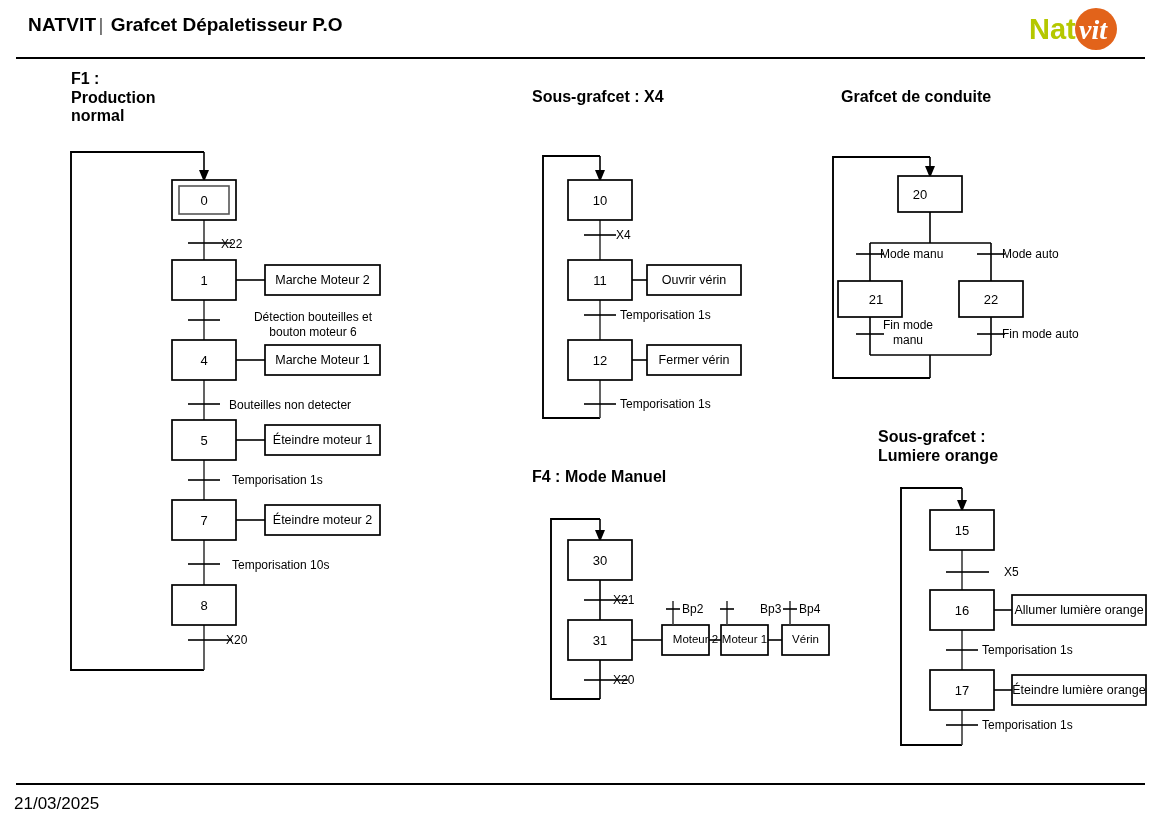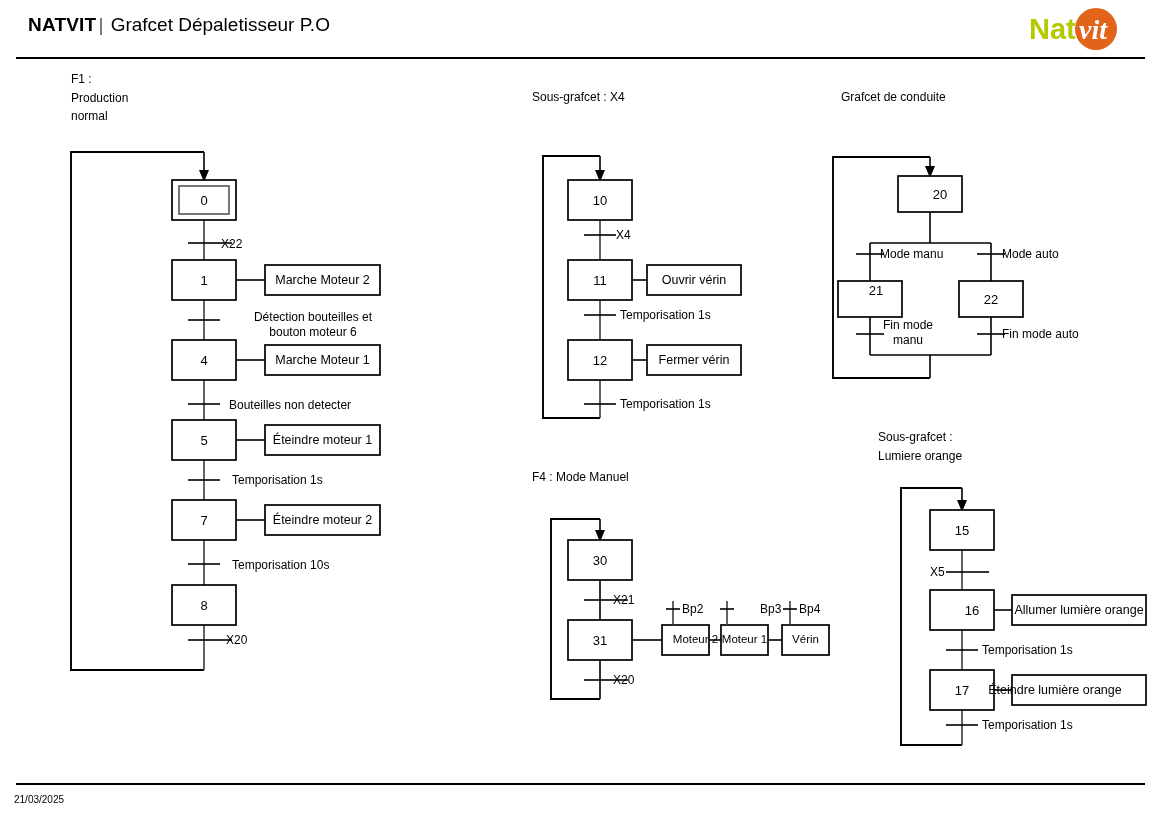--- a/index.html
+++ b/index.html
@@ -33,21 +33,21 @@
   #header-title .brand {
     font-weight: bold;
     letter-spacing: 0.2px;
   }
   #header-title .sep {
     font-weight: normal;
     color: #555;
     padding: 0 2px;
   }
   #header-title .subtitle {
-    font-weight: normal;
+    font-weight: bold;
   }
   #header-rule {
     position: absolute;
     left: 16px; top: 57px;
     width: 1129px;
     height: 2px;
     background: #000;
   }
 
   
@@ -62,21 +62,21 @@
   #footer-rule {
     position: absolute;
     left: 16px; top: 783px;
     width: 1129px;
     height: 2px;
     background: #000;
   }
   #footer-date {
     position: absolute;
     left: 14px; top: 794px;
-    font-size: 10px;
+    font-size: 17px;
   }
   #footer-author {
     position: absolute;
     right: 16px; top: 834px;
     font-size: 11px;
   }
 
   
   #canvas {
     position: absolute;
@@ -107,22 +107,22 @@
   }
   #canvas .railline {
     stroke: #000;
     stroke-width: 1.9;
     fill: none;
   }
 
   
   .sect-title {
     position: absolute;
-    font-size: 12px;
-    font-weight: normal;
+    font-size: 16px;
+    font-weight: bold;
     line-height: 18.5px;
     white-space: pre;
   }
   .step-num {
     position: absolute;
     font-size: 13px;
     text-align: center;
     line-height: 1;
     white-space: nowrap;
   }
@@ -337,22 +337,22 @@
 
 <div class="cond-label" style="left:616px; top:228px;">X4</div>
 <div class="cond-label" style="left:620px; top:308px;">Temporisation 1s</div>
 <div class="cond-label" style="left:620px; top:397px;">Temporisation 1s</div>
 
 <div class="act-label" style="left:647px; top:274px; width:94px;">Ouvrir vérin</div>
 <div class="act-label" style="left:647px; top:354px; width:94px;">Fermer vérin</div>
 
 <div class="sect-title" style="left:841px; top:88px;">Grafcet de conduite</div>
 
-<div class="step-num" style="left:898px; top:188px; width:44px;padding-left:20px;">20</div>
-<div class="step-num" style="left:838px; top:284px; width:76px;">21</div>
+<div class="step-num" style="left:898px; top:188px; width:44px;">20</div>
+<div class="step-num" style="left:838px; top:293px; width:76px;">21</div>
 <div class="step-num" style="left:959px; top:293px; width:64px;">22</div>
 
 <div class="cond-label" style="left:880px; top:247px;">Mode manu</div>
 <div class="cond-label" style="left:1002px; top:247px;">Mode auto</div>
 <div class="cond-label ctr" style="left:862px; top:318px; width:92px;">Fin mode
 manu</div>
 <div class="cond-label" style="left:1002px; top:327px;">Fin mode auto</div>
 
 <div class="sect-title" style="left:532px; top:468px;">F4 : Mode Manuel</div>
 
@@ -367,25 +367,25 @@
 <div class="act-label" style="left:782px; top:634px; width:47px; font-size:11.5px;">Vérin</div>
 
 <div class="cond-label" style="left:682px; top:602px;">Bp2</div>
 <div class="cond-label" style="left:736px; top:602px;margin-left:24px;">Bp3</div>
 <div class="cond-label" style="left:799px; top:602px;">Bp4</div>
 
 <div class="sect-title" style="left:878px; top:411px;margin-top:17px;">Sous-grafcet :
 Lumiere orange</div>
 
 <div class="step-num" style="left:930px; top:524px; width:64px;">15</div>
-<div class="step-num" style="left:930px; top:604px; width:64px;padding-left:10px;">16</div>
+<div class="step-num" style="left:930px; top:604px; width:64px;">16</div>
 <div class="step-num" style="left:930px; top:684px; width:64px;">17</div>
 
-<div class="cond-label" style="left:930px; top:565px;">X5</div>
+<div class="cond-label" style="left:1004px; top:565px;">X5</div>
 <div class="cond-label" style="left:982px; top:643px;">Temporisation 1s</div>
 <div class="cond-label" style="left:982px; top:718px;">Temporisation 1s</div>
 
 <div class="act-label" style="left:1012px; top:604px; width:134px;">Allumer lumière orange</div>
-<div class="act-label" style="left:988px; top:684px; width:134px;">Éteindre lumière orange</div>
+<div class="act-label" style="left:1012px; top:684px; width:134px;">Éteindre lumière orange</div>
 
 <div id="footer-rule"></div>
 <div id="footer-date">21/03/2025</div>
 <div id="footer-author">Schon Mattéo</div>
 
 </body></html>

